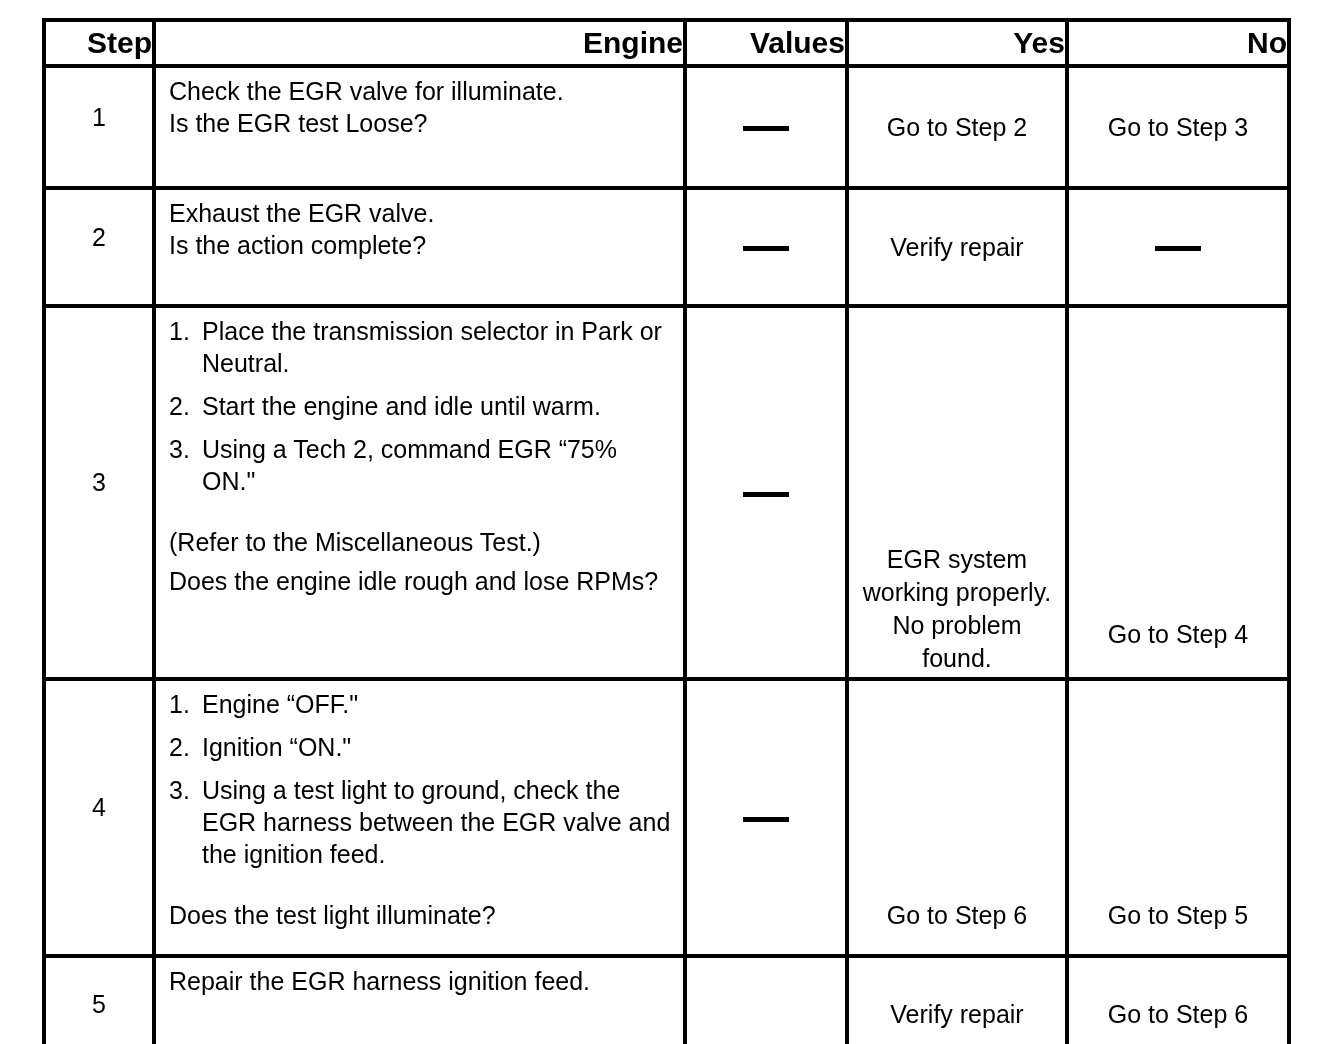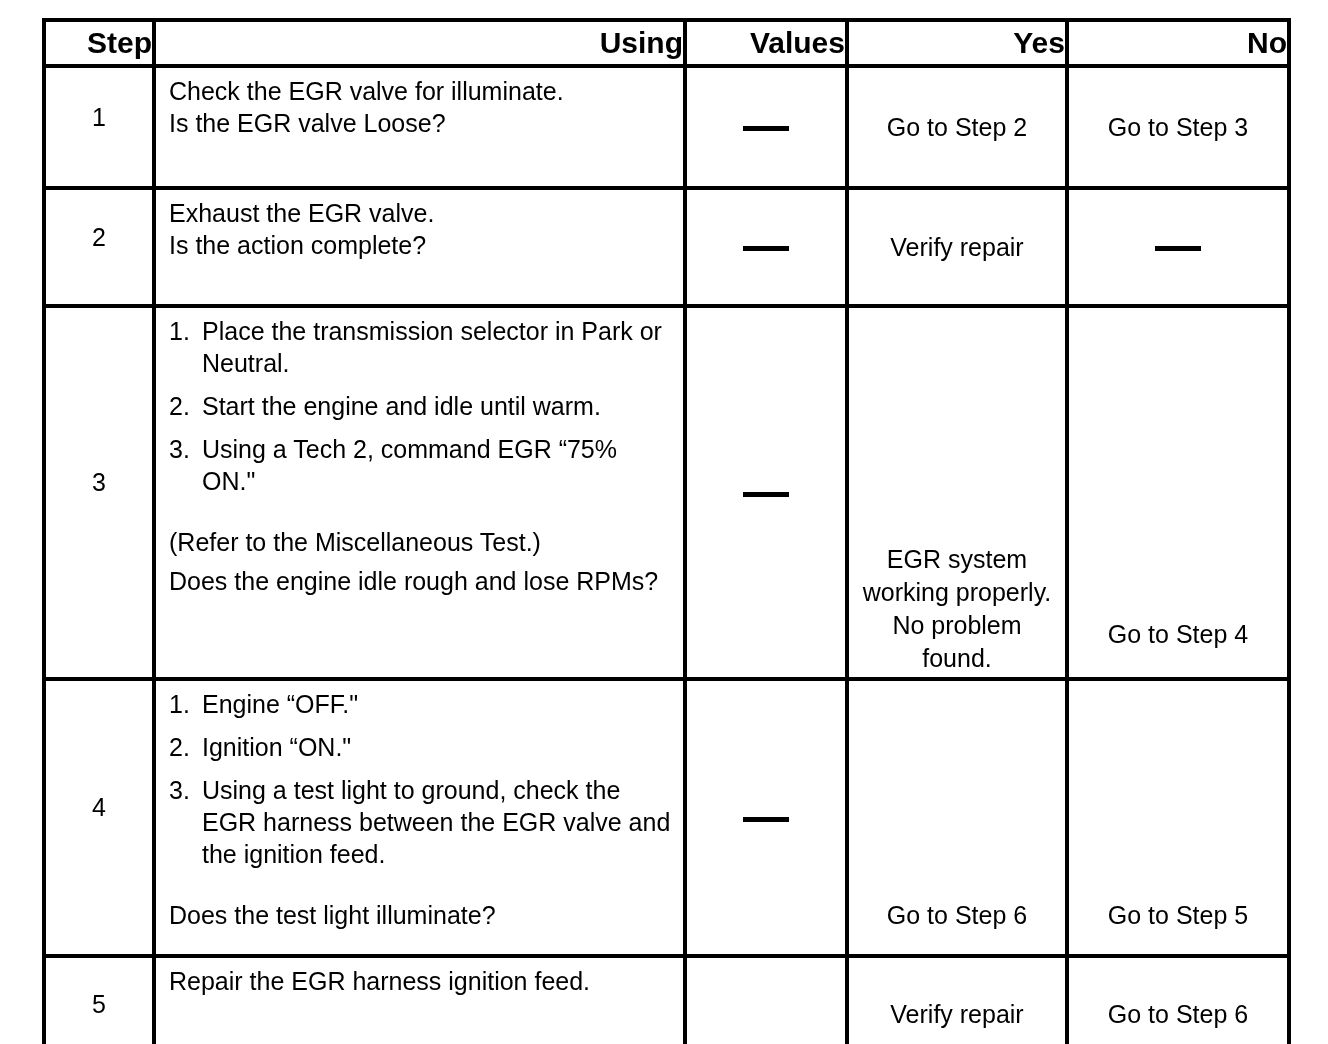--- a/index.html
+++ b/index.html
@@ -107,32 +107,32 @@
     <colgroup>
       <col class="c1">
         <col class="c2">
         <col class="c3">
         <col class="c4">
         <col class="c5">
     </colgroup>
     <thead>
       <tr>
         <th>Step</th>
-        <th>Using</th>
+        <th>Engine</th>
         <th>Values</th>
         <th>Yes</th>
         <th>No</th>
       </tr>
     </thead>
     <tbody>
       <tr class="r1">
         <td class="c-step">1</td>
         <td class="c-action">
             <div class="a-line">Check the EGR valve for illuminate.</div>
-            <div class="a-line">Is the EGR valve Loose?</div>
+            <div class="a-line">Is the EGR test Loose?</div>
           </td>
         <td class="c-values dashable"><span class="rule-dash"></span></td>
         <td class="c-yes dashable">Go to Step 2</td>
         <td class="c-no dashable">Go to Step 3</td>
       </tr>
       <tr class="r2">
         <td class="c-step">2</td>
         <td class="c-action">
             <div class="a-line">Exhaust the EGR valve.</div>
             <div class="a-line">Is the action complete?</div>

